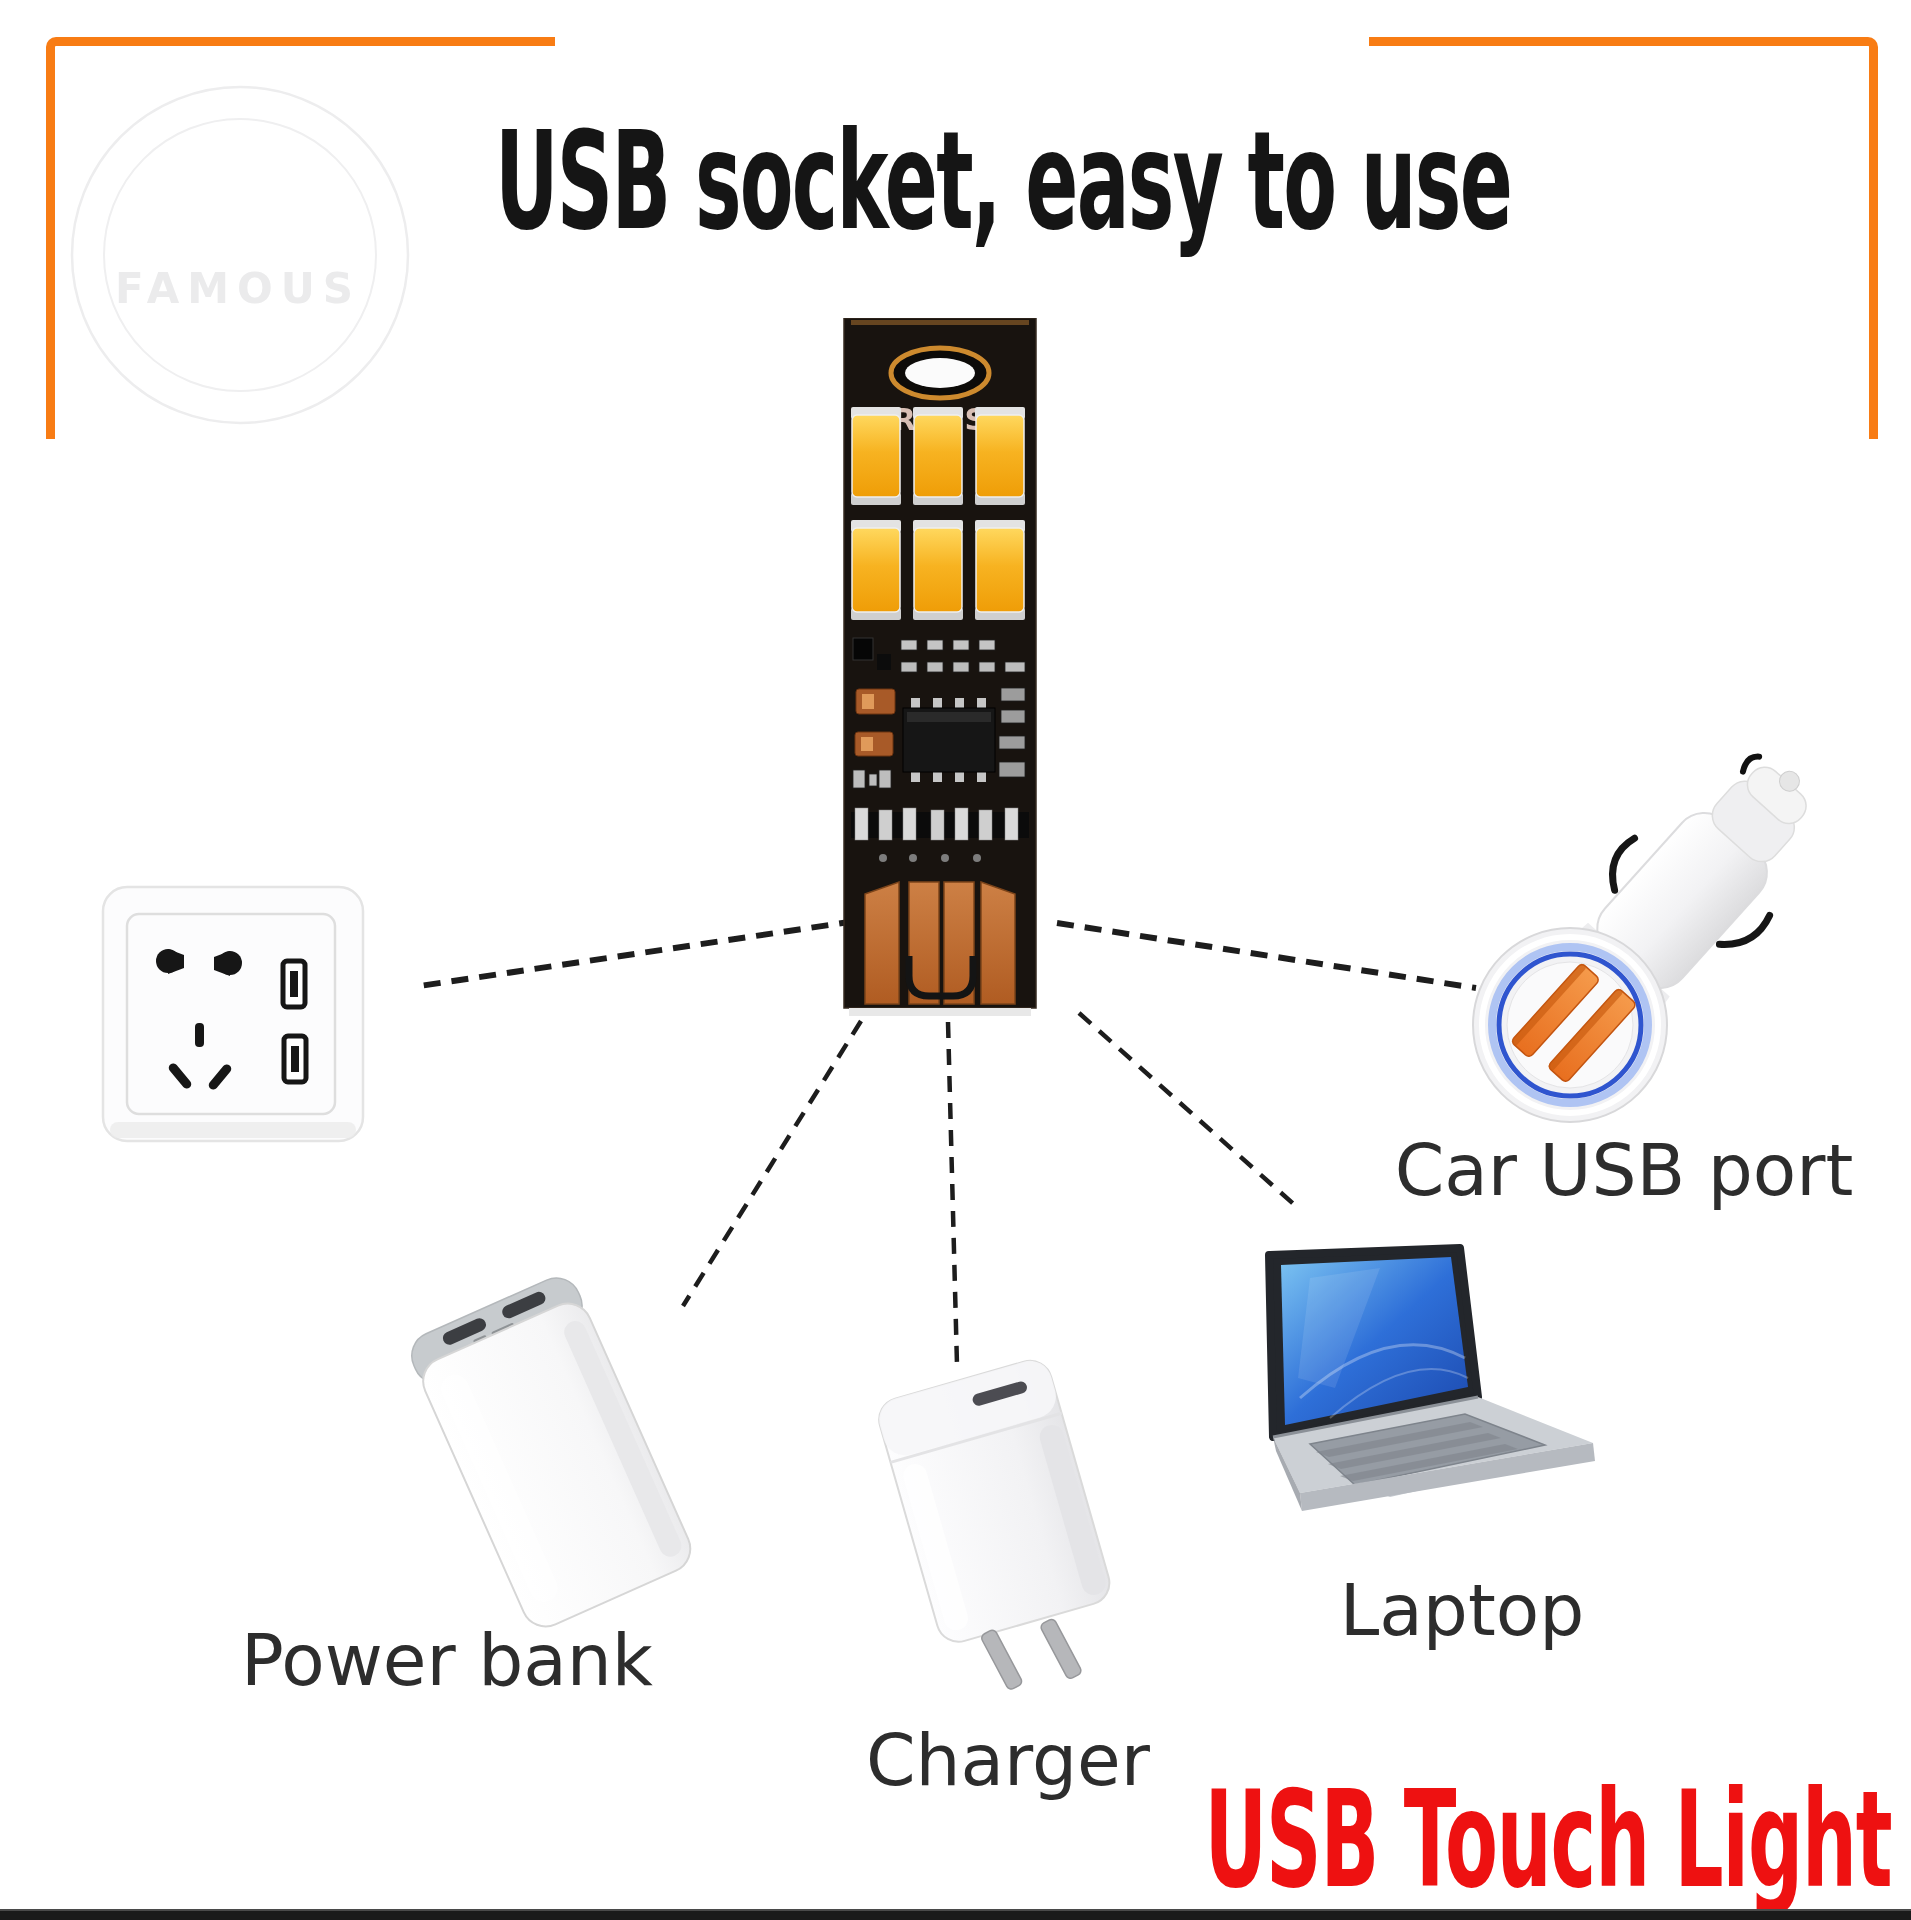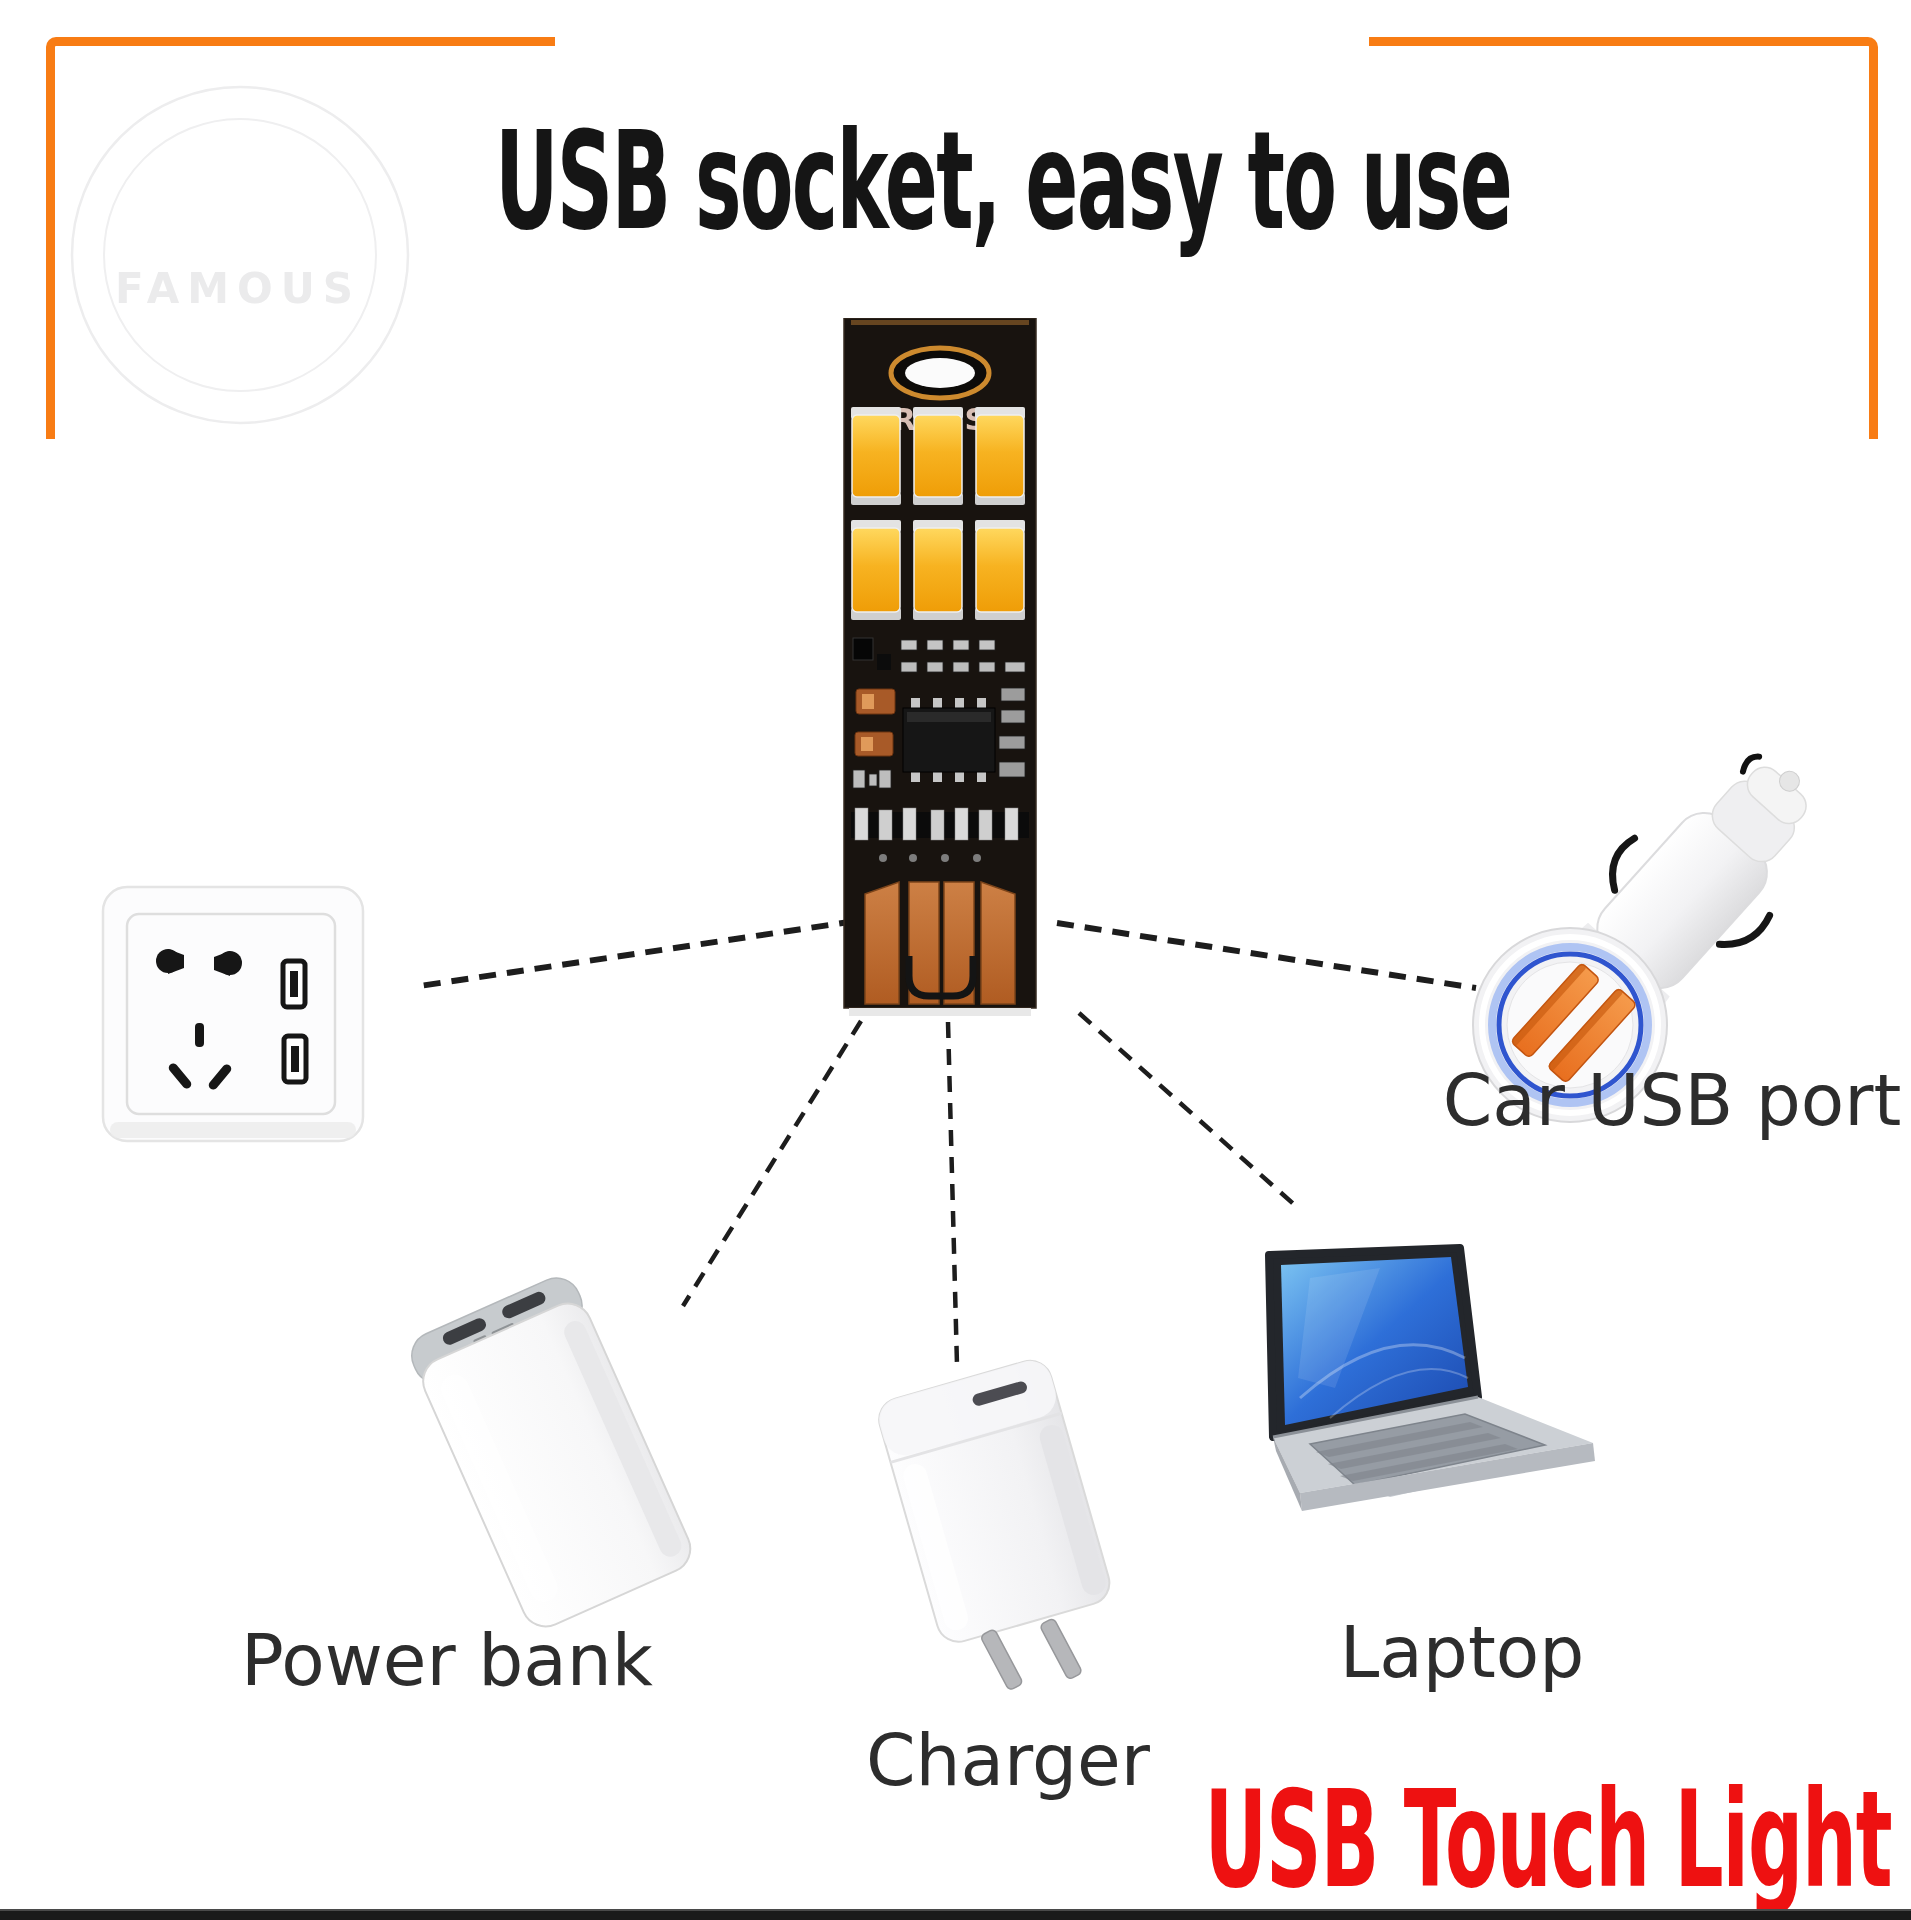--- a/index.html
+++ b/index.html
@@ -12,22 +12,22 @@
   
   .title{position:absolute;top:108px;left:1003px;transform:translateX(-50%);
          white-space:nowrap;font-weight:bold;font-size:135px;line-height:1.1;color:#151515;text-align:right;}
   .squeeze{display:inline-block;transform:scaleX(.58);transform-origin:center;letter-spacing:-3px;}
   
   .device-label{position:absolute;transform:translateX(-50%);white-space:nowrap;
                 font-size:71px;color:#2d2d2d;line-height:1.2;}
   .lbl-outlet{left:236px;top:1200px;}
   .lbl-power-bank{left:447px;top:1618px;}
   .lbl-charger{left:1008px;top:1718px;}
-  .lbl-laptop{left:1462px;top:1568px;margin-top:42px;}
-  .lbl-car-usb{left:1624px;top:1058px;margin-left:48px;}
+  .lbl-laptop{left:1462px;top:1568px;}
+  .lbl-car-usb{left:1624px;top:1128px;}
   
   .brand{position:absolute;top:1774px;left:1548px;transform:translateX(-50%);
          white-space:nowrap;font-weight:bold;font-size:133px;line-height:1;color:#ee1111;}
   .brand .squeeze{letter-spacing:-2px;}
   .bottom-strip{position:absolute;left:0;right:0;bottom:0;height:9px;background:#1a1a1a;border-top:2px solid #4a4a4a;}
   svg.abs{position:absolute;display:block;}
   .wm-text{font-size:42px;font-weight:bold;letter-spacing:8px;fill:#ebebec;}
 </style>
 </head>
 <body>

